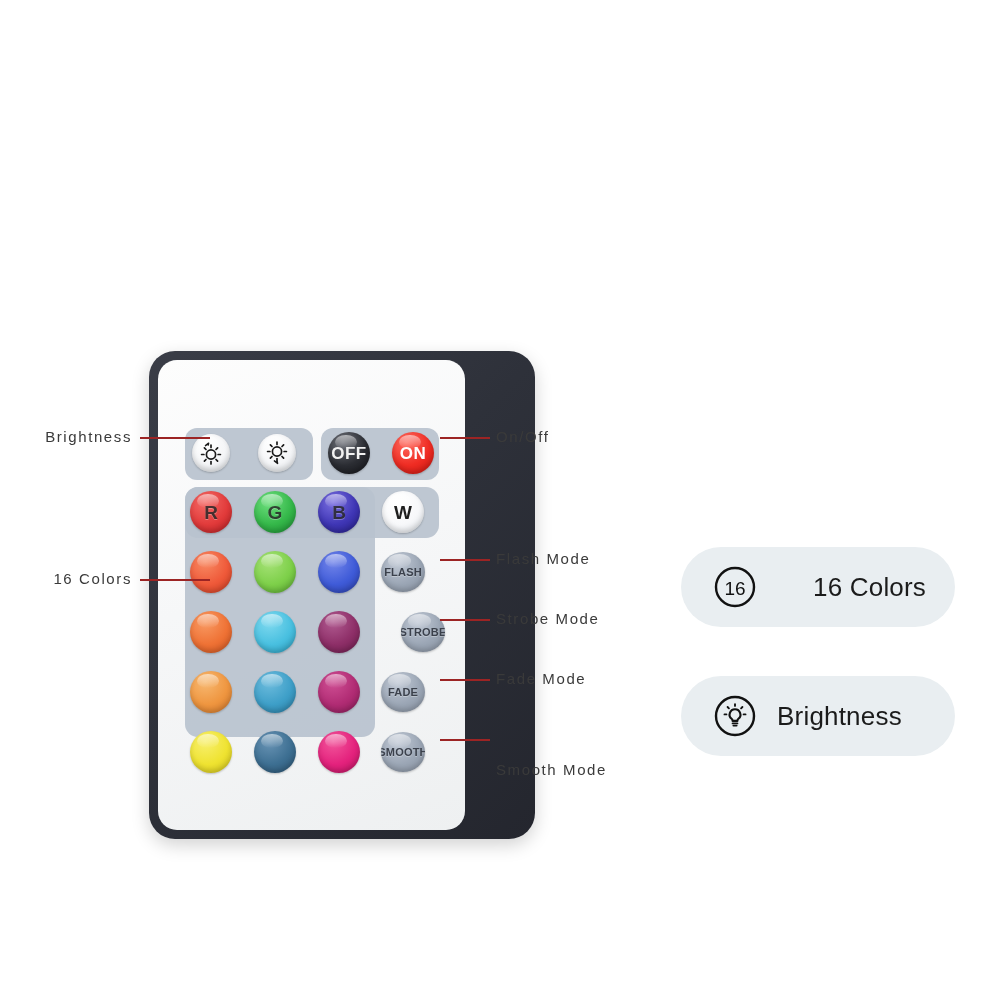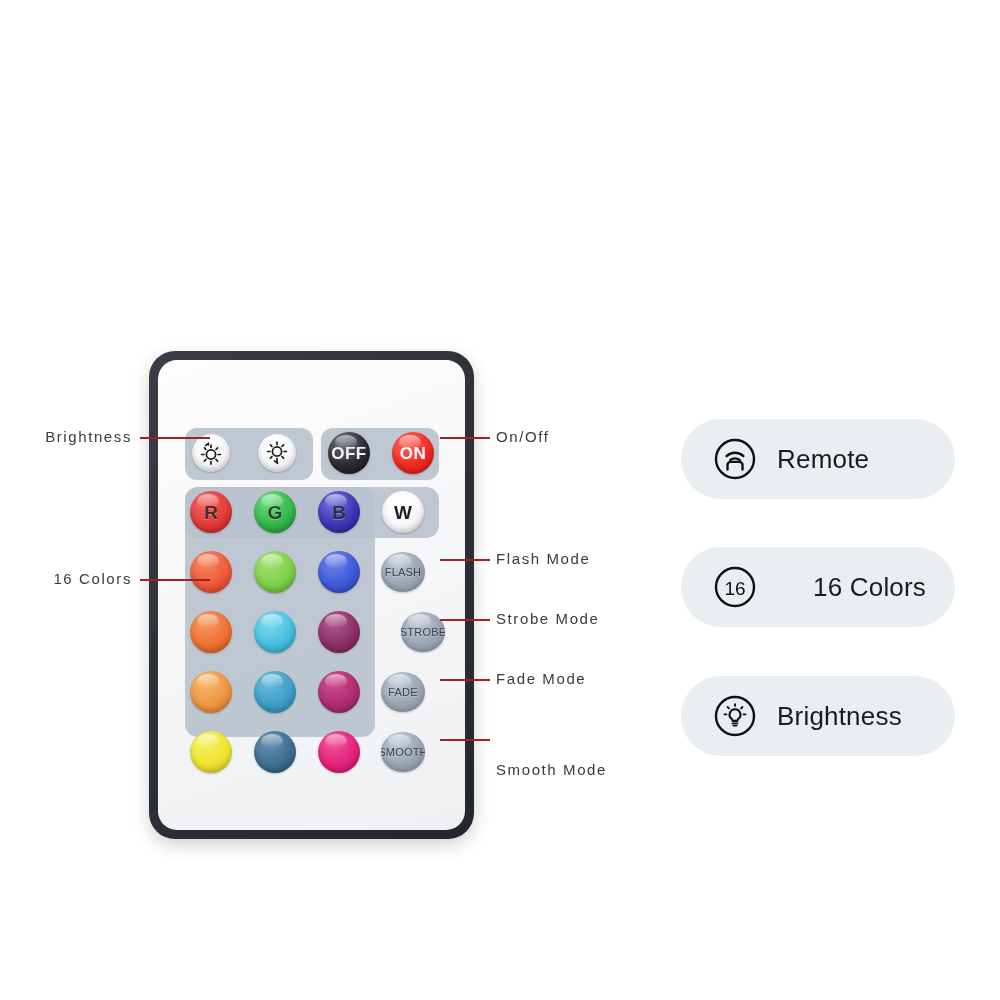--- a/index.html
+++ b/index.html
@@ -18,21 +18,21 @@
   }
   .subtitle{
     position:absolute;left:0;top:158px;width:1000px;text-align:center;
     font-size:24px;font-weight:400;color:#2b2b2b;letter-spacing:.4px;
     white-space:nowrap;
   }
   .subtitle .accent{color:#f0313f;}
 
   
   .remote{
-    position:absolute;left:149px;top:351px;width:325px;height:488px;
+    position:absolute;left:149px;top:351px;width:386px;height:488px;
     background:linear-gradient(135deg,#3a3d47 0%,#2e313a 45%,#24262e 100%);
     border-radius:26px;
     box-shadow:0 6px 18px rgba(0,0,0,.18);
   }
   .remote-face{
     position:absolute;left:9px;top:9px;width:307px;height:470px;
     background:linear-gradient(160deg,#fdfdfd 0%,#f6f7f8 45%,#eef0f1 100%);
     border-radius:19px;
   }
 
@@ -83,21 +83,21 @@
   .btn.rgbw-lbl .lbl{font-size:19px;color:#2e2e2e;text-shadow:0 1px 0 rgba(255,255,255,.35);}
   .btn.w .lbl{color:#1f1f1f;}
   .btn.b .lbl,.btn.r .lbl,.btn.g .lbl{color:#2a2a2a;opacity:.85;}
 
   
   .btn.mode{
     width:44px;height:40px;border-radius:50%;
     background:radial-gradient(circle at 38% 26%,#c2cad6 0%,#9ba6b5 55%,#8a94a3 100%);
   }
   .btn.mode .lbl{
-    font-size:11px;font-weight:400;color:#3b414c;letter-spacing:.2px;
+    font-size:11px;font-weight:700;color:#3b414c;letter-spacing:.2px;
     text-shadow:0 1px 0 rgba(255,255,255,.3);
   }
 
   
   .sun{position:relative;z-index:2;width:26px;height:26px;}
 
   
   .leader{position:absolute;height:2px;background:#9c2424;}
   .callout{
     position:absolute;font-size:15px;color:#3a3a3a;letter-spacing:1.6px;
@@ -236,29 +236,20 @@
 
   <div class="leader" style="left:440px;top:619px;width:50px;"></div>
   <div class="callout" style="left:496px;top:610px;">Strobe Mode</div>
 
   <div class="leader" style="left:440px;top:679px;width:50px;"></div>
   <div class="callout" style="left:496px;top:670px;">Fade Mode</div>
 
   <div class="leader" style="left:440px;top:739px;width:50px;"></div>
   <div class="callout" style="left:496px;top:730px;margin-top:31px;">Smooth Mode</div>
 
-  <div class="card" id="card-0">
-    <svg class="ico" viewBox="0 0 44 44">
-      <circle cx="22" cy="22" r="19" fill="none" stroke="#111" stroke-width="2.4"></circle>
-      <path d="M13.6 19.2 a12 12 0 0 1 16.8 0" fill="none" stroke="#111" stroke-width="2.4" stroke-linecap="round"></path>
-      <path d="M17.2 23.2 a7.2 7.2 0 0 1 9.6 0" fill="none" stroke="#111" stroke-width="2.4" stroke-linecap="round"></path>
-      <path d="M14.5 32.5 v-4.6 a3 3 0 0 1 3-3 h9 a3 3 0 0 1 3 3 v4.6" fill="none" stroke="#111" stroke-width="2.4" stroke-linecap="round"></path>
-    </svg>
-    <span class="ctext">Remote</span>
-  </div>
 
   <div class="card" id="card-1">
     <svg class="ico" viewBox="0 0 44 44">
       <circle cx="22" cy="22" r="19" fill="none" stroke="#111" stroke-width="2.4"></circle>
       <text x="22" y="29.5" text-anchor="middle" font-family="Liberation Sans, sans-serif" font-size="19" fill="#111">16</text>
     </svg>
     <span class="ctext">16 Colors</span>
   </div>
 
   <div class="card" id="card-2">

